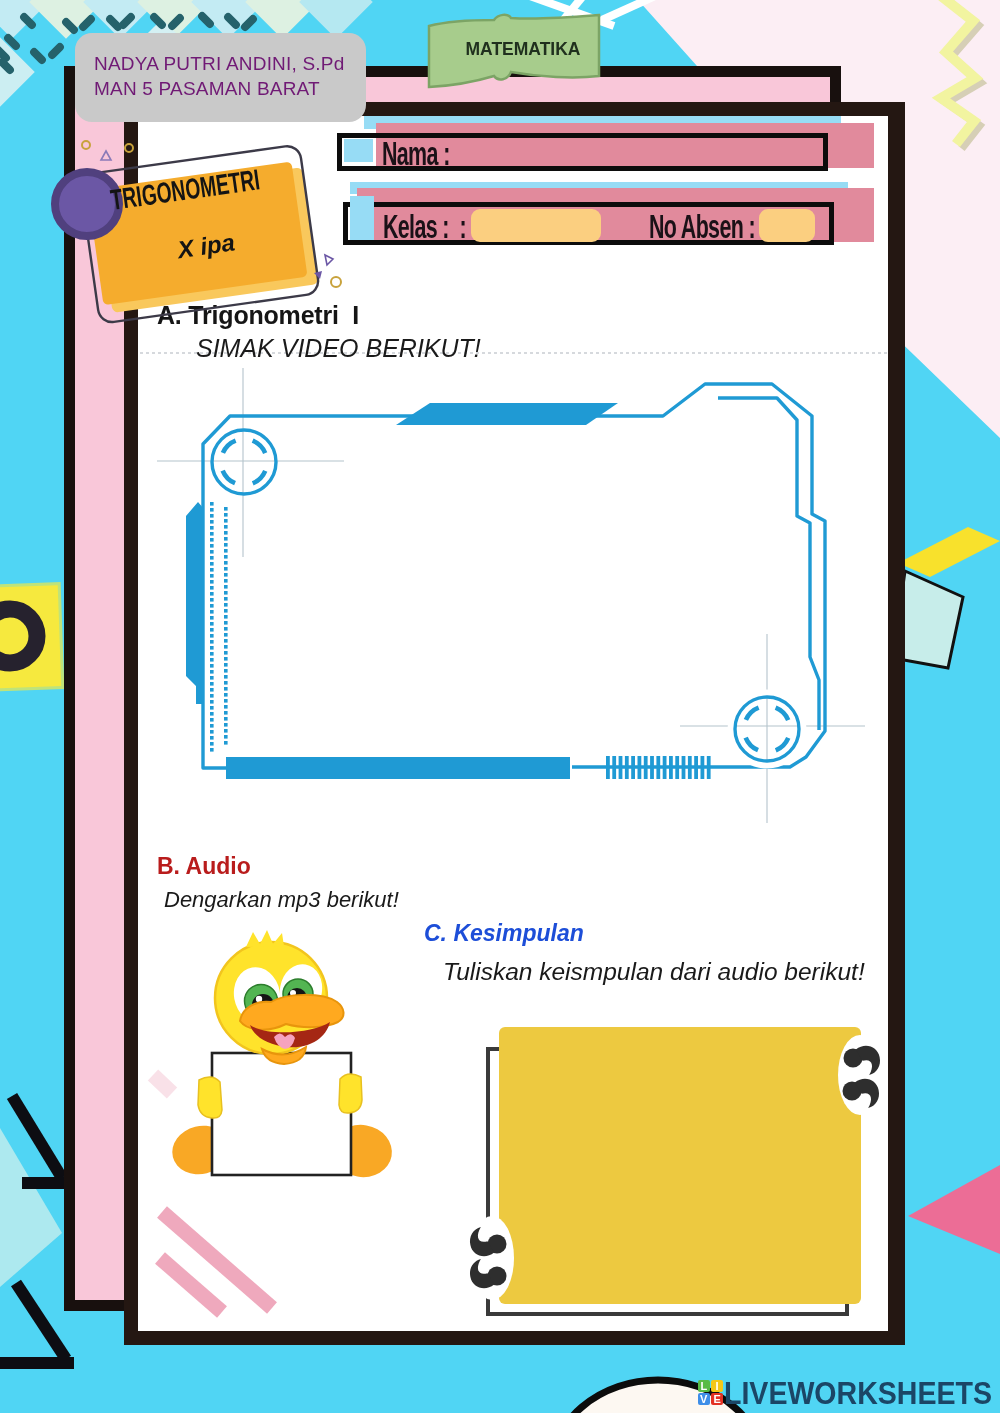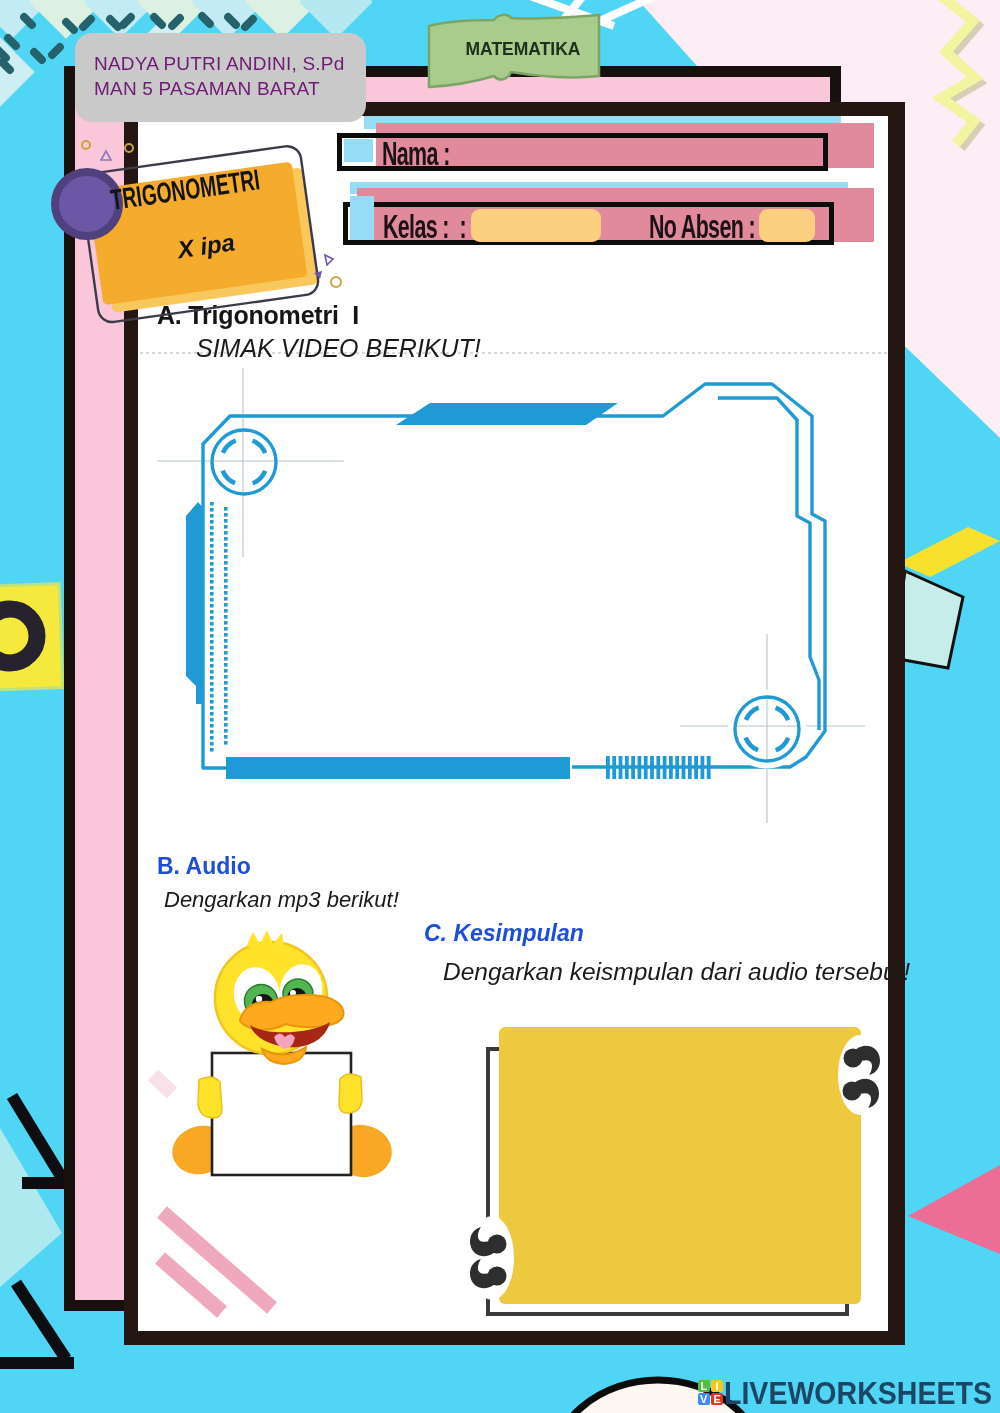--- a/index.html
+++ b/index.html
@@ -292,27 +292,27 @@
     <path d="M285,130 l8,4 -6,6 z" fill="none" stroke="#6b57a5" stroke-width="1.6"></path>
     <path d="M274,148 l8,-2 -2,8 z" fill="#6b57a5"></path>
     <circle cx="296" cy="157" r="5" fill="none" stroke="#c8a23c" stroke-width="2"></circle>
   </g>
 </svg>
 
 <div class="abs" style="left:157px;top:301px;z-index:6;font-size:25px;font-weight:bold;color:#151515;letter-spacing:-0.2px">A. Trigonometri&nbsp; I</div>
 
 <div class="abs" style="left:196px;top:334px;z-index:6;font-size:25px;font-style:italic;color:#1a1a1a">SIMAK VIDEO BERIKUT!</div>
 
-<div class="abs" style="left:157px;top:853px;z-index:6;font-size:23px;font-weight:bold;color:#1d4ed8">B. Audio</div>
+<div class="abs" style="left:157px;top:853px;z-index:6;font-size:23px;font-weight:bold;color:#b91c1c">B. Audio</div>
 
 <div class="abs" style="left:164px;top:887px;z-index:6;font-size:22px;font-style:italic;color:#1a1a1a">Dengarkan mp3 berikut!</div>
 
 <div class="abs" style="left:424px;top:920px;z-index:6;font-size:23px;font-weight:bold;font-style:italic;color:#1d4ed8">C. Kesimpulan</div>
 
-<div class="abs" style="left:443px;top:958px;z-index:6;font-size:24.5px;font-style:italic;color:#1a1a1a">Dengarkan keismpulan dari audio tersebut!</div>
+<div class="abs" style="left:443px;top:958px;z-index:6;font-size:24.5px;font-style:italic;color:#1a1a1a">Tuliskan keismpulan dari audio berikut!</div>
 
 <div class="abs" style="left:486px;top:1047px;width:363px;height:269px;border:4px solid #3a3a3a;box-sizing:border-box;z-index:5"></div>
 
 <div class="abs" style="left:499px;top:1027px;width:362px;height:277px;background:#edc940;border-radius:6px;z-index:6"></div>
 <svg class="abs" style="left:440px;top:1010px;z-index:7" width="460" height="320" viewBox="0 0 460 320">
   <defs>
     <g id="qmark">
       <circle cx="0" cy="0" r="10" fill="#2e2e2e"></circle>
       <path d="M3,-9 C13,-17 26,-12 28,-1 C30,8 25,16 17,18 C23,8 20,0 10,3 Z" fill="#2e2e2e"></path>
     </g>

